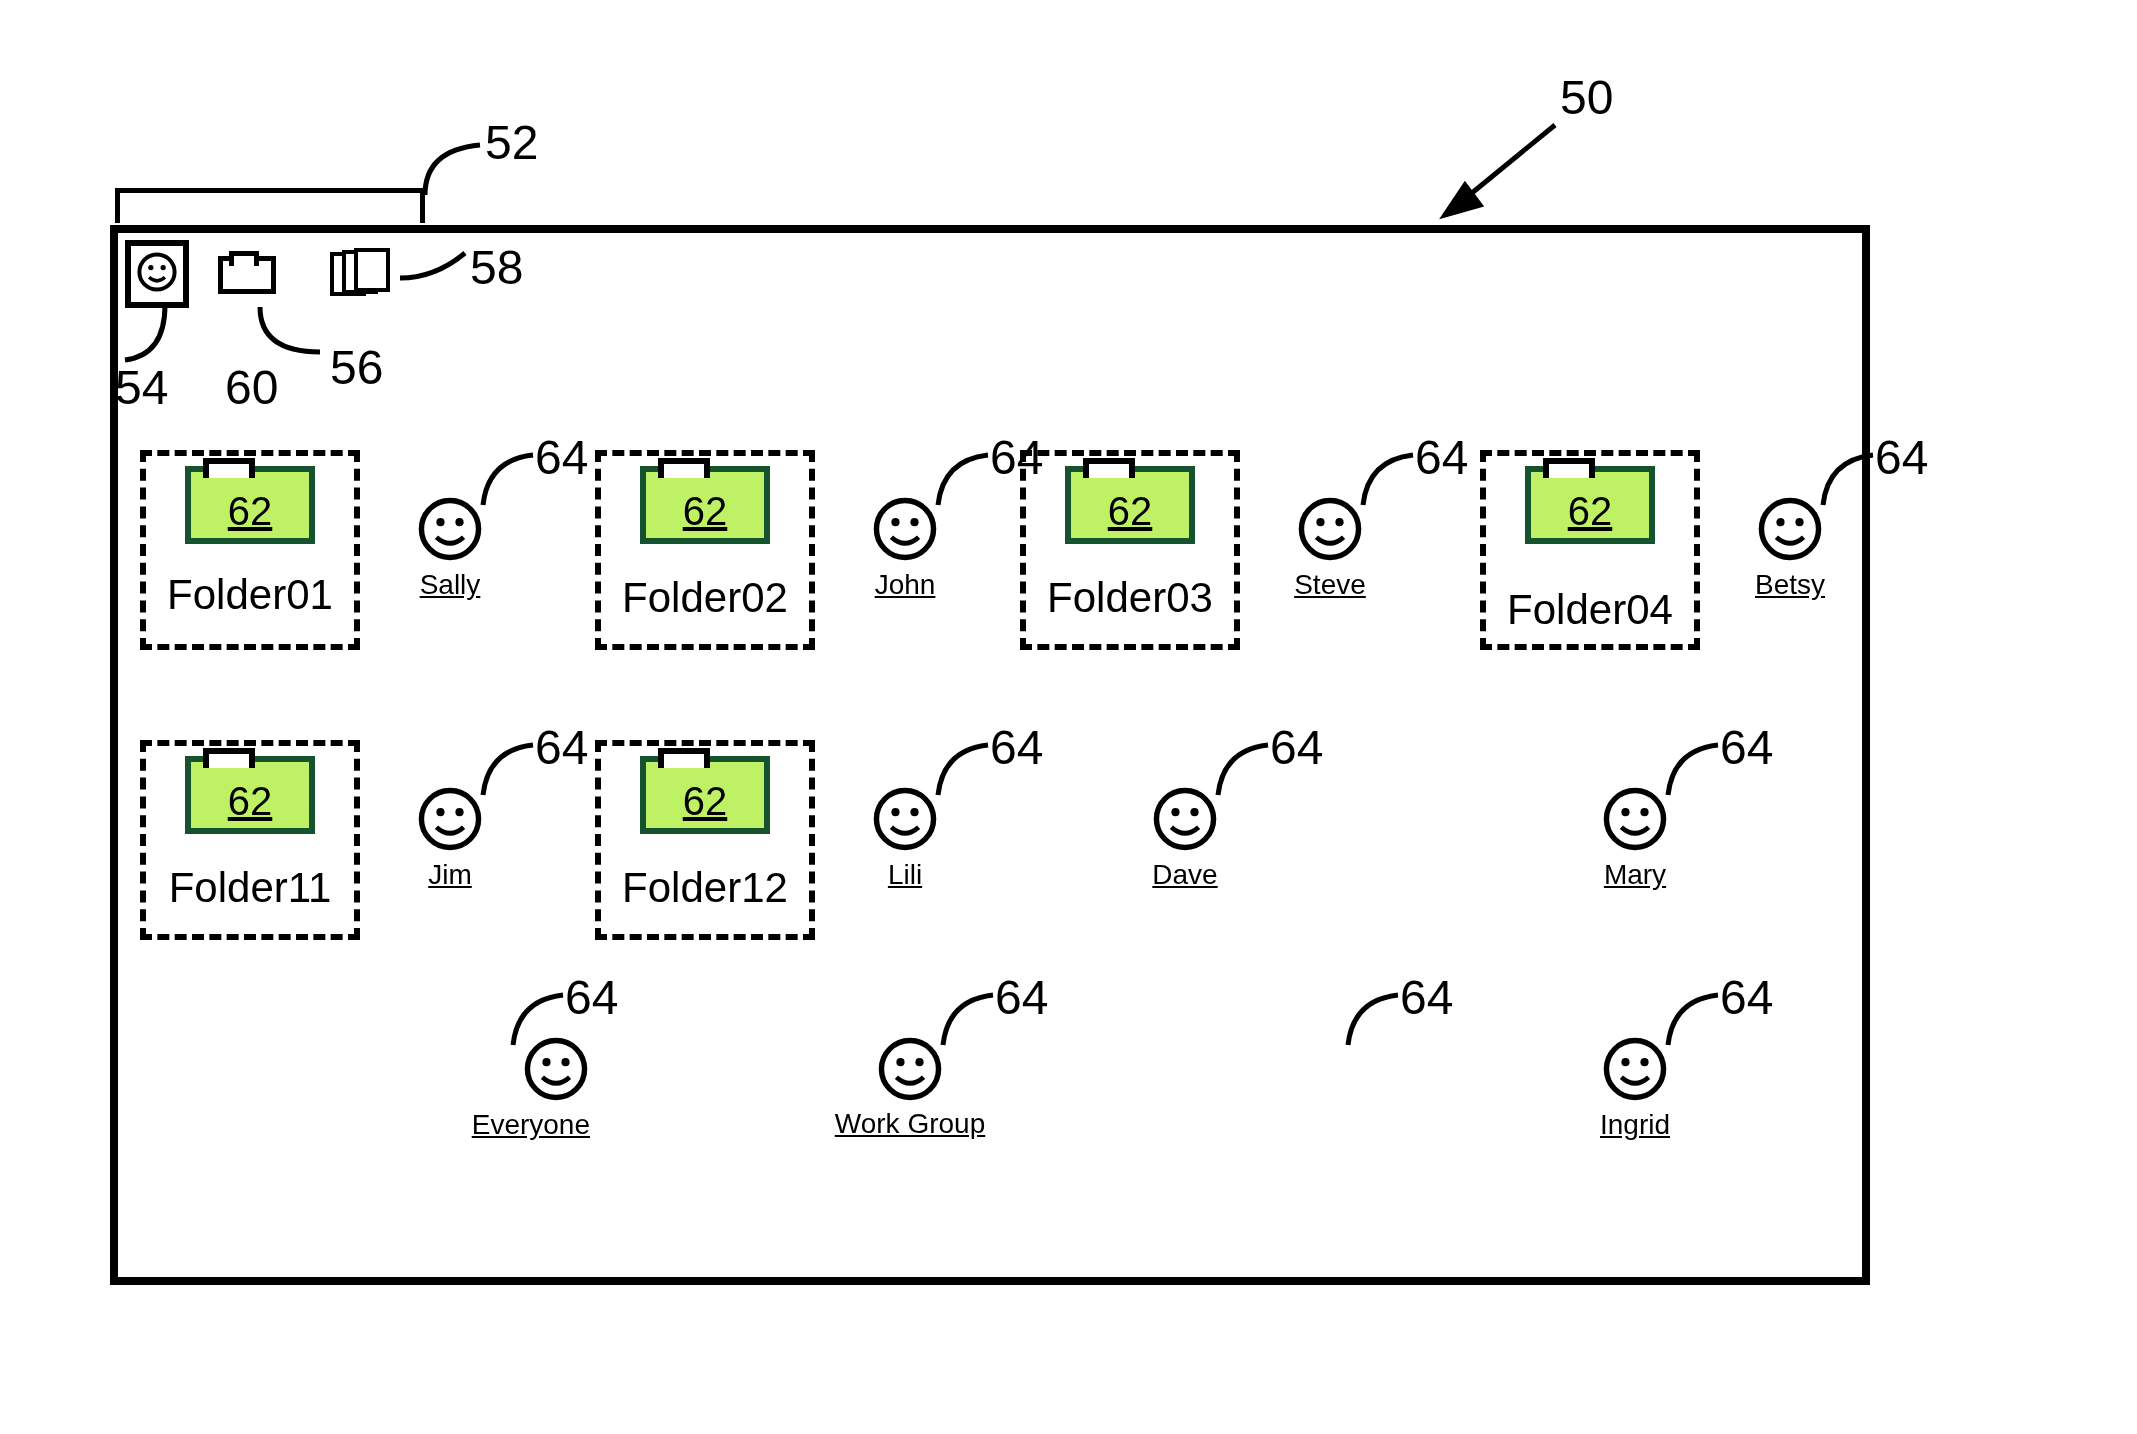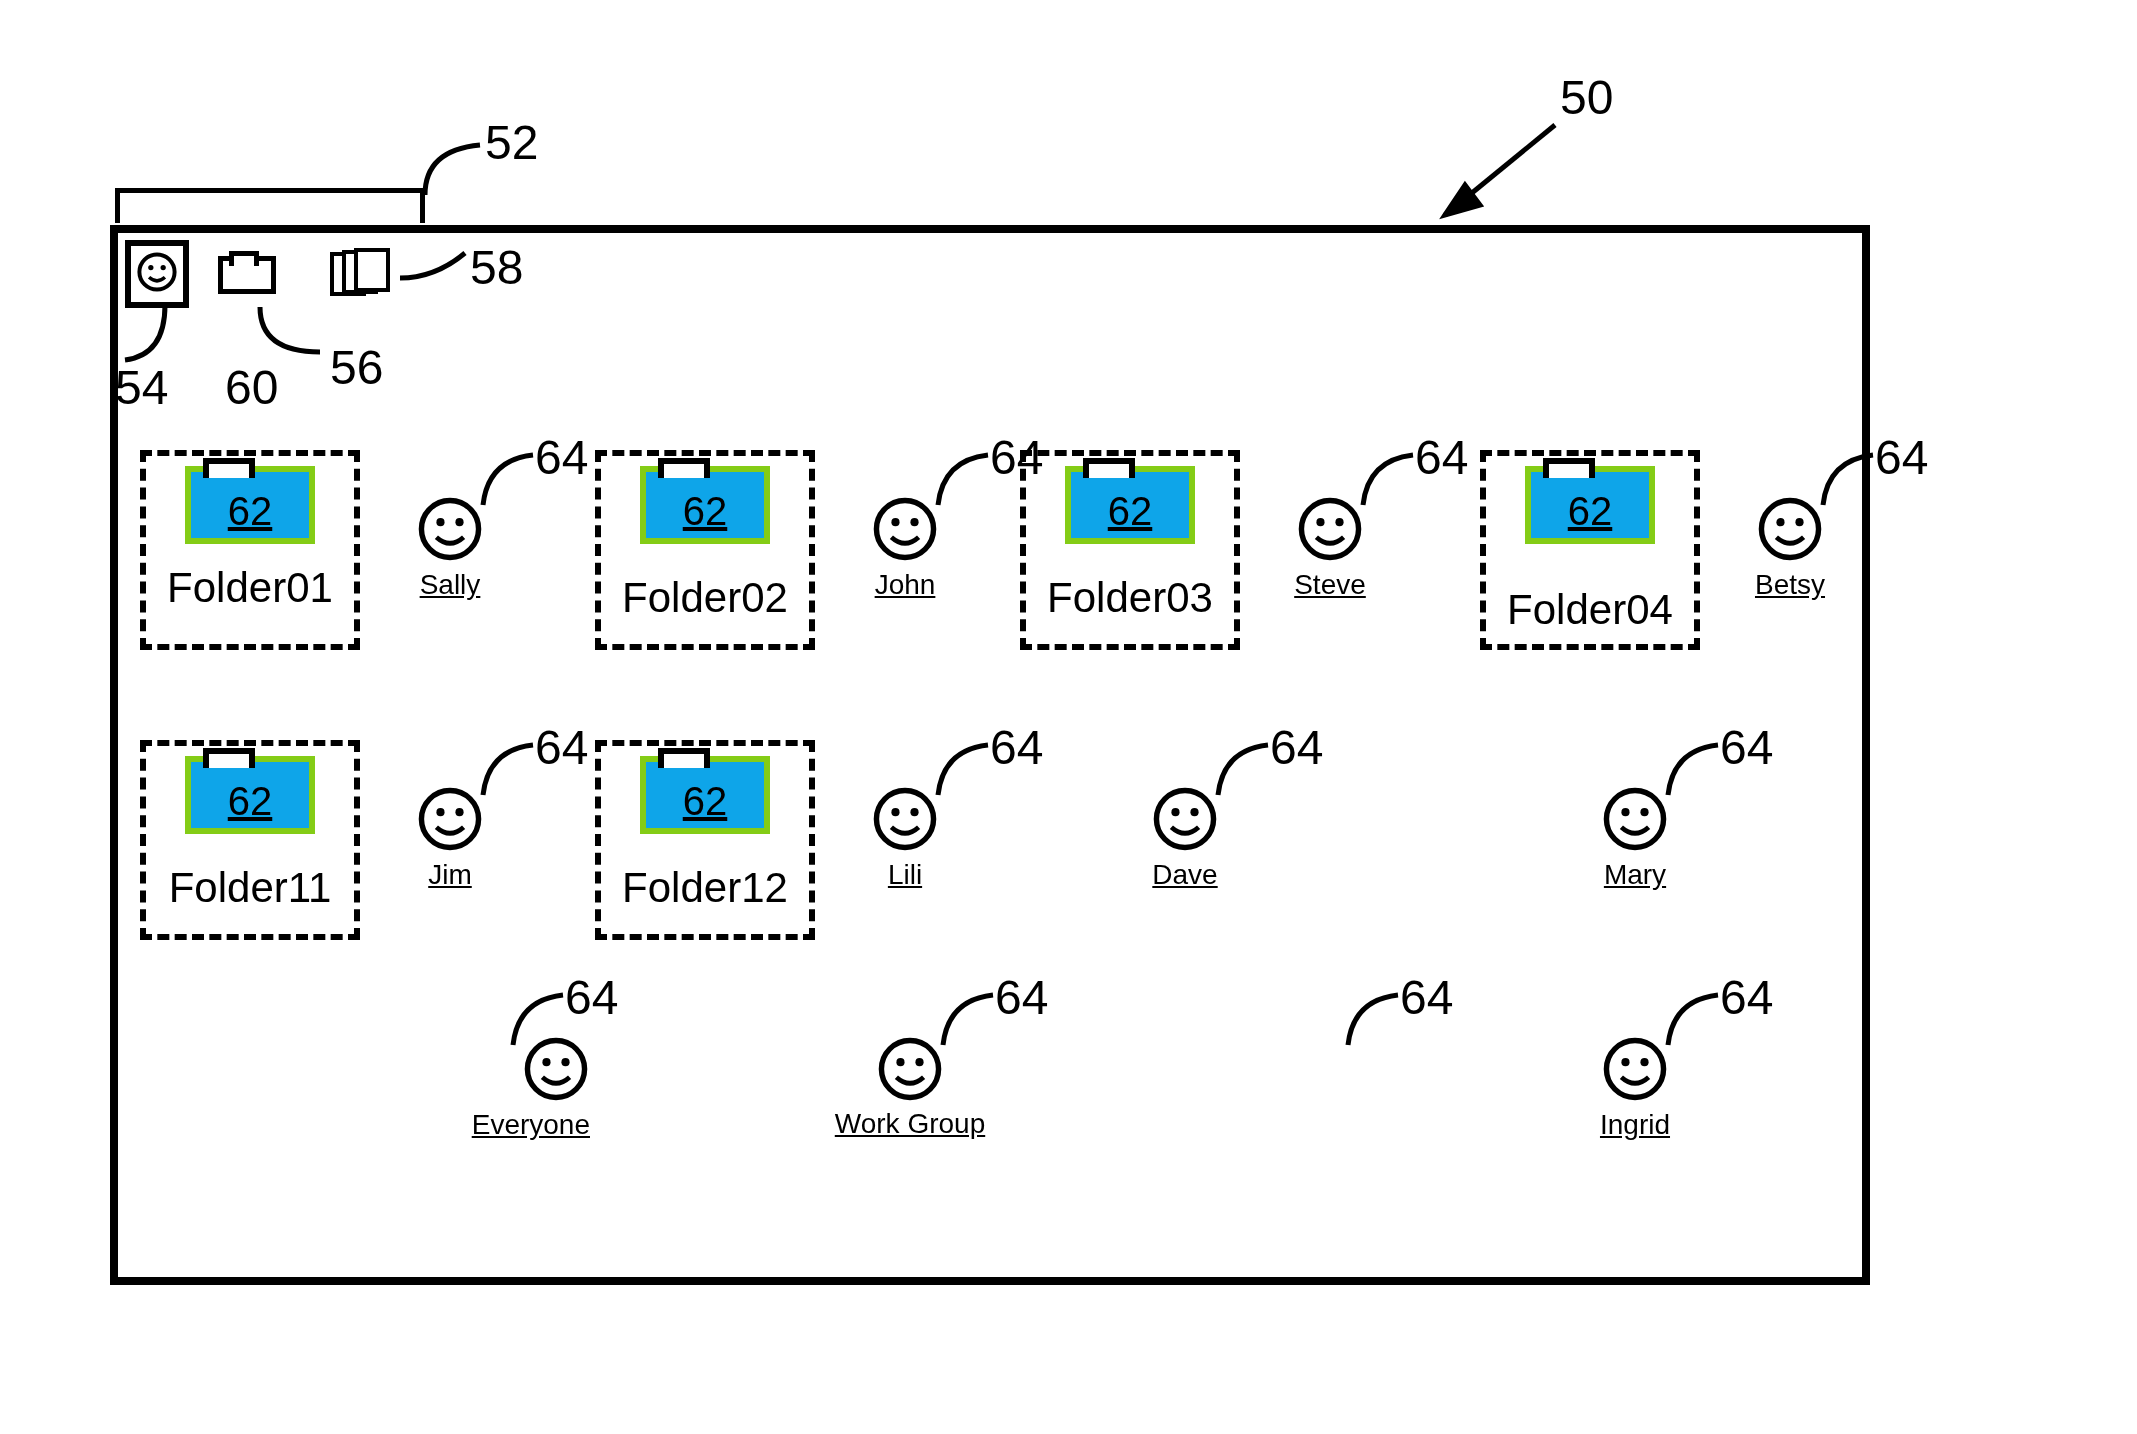--- a/index.html
+++ b/index.html
@@ -42,24 +42,24 @@
   }
   .dashed-box {
     position: absolute;
     border: 6px dashed #000;
     text-align: center;
     padding-top: 10px;
   }
   .folder-large {
     width: 130px;
     height: 78px;
-    border: 6px solid #84cc16;
+    border: 6px solid #14532d;
     margin: 0 auto 8px auto;
     position: relative;
-    background: #0ea5e9;
+    background: #bef264;
   }
   .folder-large::before {
     content: "";
     position: absolute;
     top: -14px;
     left: 12px;
     width: 40px;
     height: 14px;
     border: 6px solid #000;
     border-bottom: none;
@@ -185,21 +185,21 @@
     <path d="M5,30 Q40,30 70,5"></path>
   </svg>
   <div class="ref" style="left:470px; top:240px;">58</div>
 
   <div class="ref" style="left:225px; top:360px;">60</div>
 
   <div class="dashed-box" style="left:140px; top:450px; width:220px; height:200px;">
     <div class="folder-large">
       <div class="folder-inner-label">62</div>
     </div>
-    <div class="box-label" style="margin-top:20px;">Folder01</div>
+    <div class="box-label" style="margin-top:27px;">Folder01</div>
   </div>
   <div class="person" style="left:375px; top:495px;">
     <svg class="face" viewBox="0 0 100 100">
       <circle cx="50" cy="50" r="42" stroke="#000" stroke-width="8" fill="none"></circle>
       <circle cx="36" cy="40" r="6" fill="#000"></circle>
       <circle cx="64" cy="40" r="6" fill="#000"></circle>
       <path d="M30,62 Q50,80 70,62" stroke="#000" stroke-width="7" fill="none"></path>
     </svg>
     <div class="person-label">Sally</div>
   </div>

